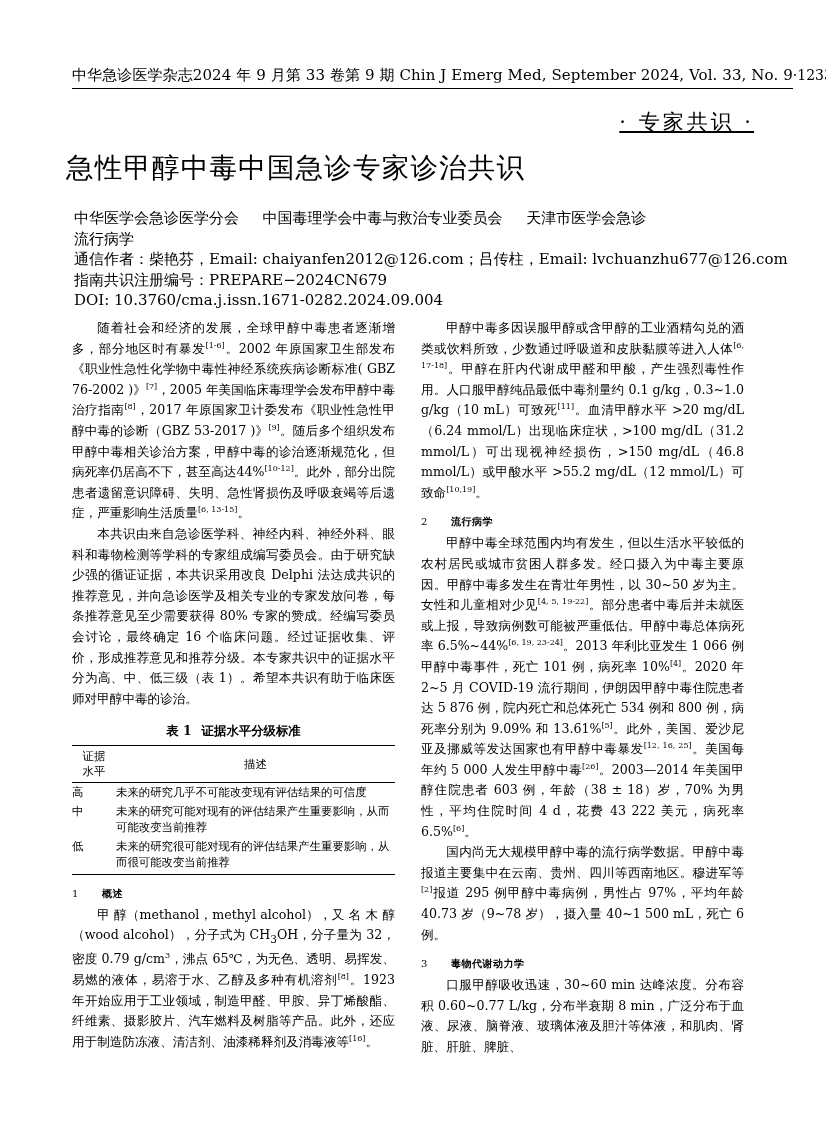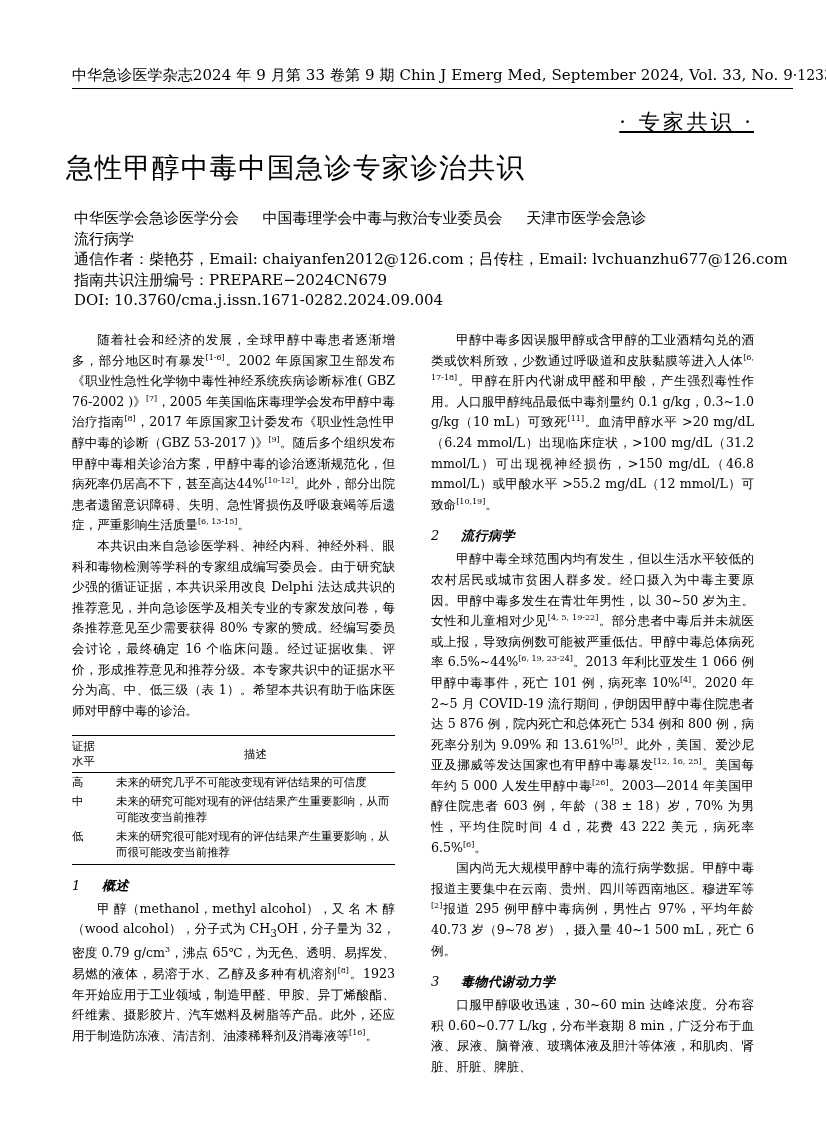--- a/index.html
+++ b/index.html
@@ -78,24 +78,24 @@
   }
   .front-matter .fm-line {
     white-space: nowrap;
   }
   .fm-affil span.gap { display:inline-block; width: 14px; }
 
   
   .columns {
     position: absolute;
     left: 72px;
-    top: 330px;
+    top: 318px;
     width: 684px;
     display: flex;
-    gap: 36px;
+    gap: 26px;
   }
   .col {
     width: 323px;
   }
   p.body {
     margin: 0;
     font-size: 12.6px;
     line-height: 20.6px;
     text-align: justify;
     text-justify: inter-ideograph;
@@ -104,25 +104,24 @@
   }
   sup {
     font-size: 8px;
     vertical-align: super;
     line-height: 0;
   }
 
   
   h2.section {
     margin: 12px 0 4px 0;
-    font-size: 13px;
+    font-size: 10px;
     font-weight: bold;
     letter-spacing: 0.5px;
     font-family: "DejaVu Sans", "Liberation Sans", sans-serif;
-    font-style: italic;
   }
   h2.section .num {
     display: inline-block;
     width: 30px;
     font-weight: normal;
     font-family: "DejaVu Serif", "Liberation Serif", serif;
   }
 
   
   .table-wrap {
@@ -143,21 +142,21 @@
     line-height: 16.5px;
   }
   table.evidence thead th {
     border-top: 1.4px solid #000;
     border-bottom: 0.9px solid #000;
     padding: 3px 0 3px 0;
     font-weight: normal;
     vertical-align: middle;
   }
   table.evidence thead th.th-level {
-    text-align: left;
+    text-align: center;
     width: 44px;
     line-height: 15px;
   }
   table.evidence thead th.th-desc {
     text-align: center;
   }
   table.evidence tbody td {
     padding: 1px 0 1px 0;
     vertical-align: top;
   }
@@ -202,20 +201,21 @@
 
   <div class="columns">
 
     <div class="col">
 
       <p class="body"><span>随着社会和经济的发展，全球甲醇中毒患者逐渐增多，部分地区时有暴发</span><sup>[1-6]</sup><span>。2002 年原国家卫生部发布《职业性急性化学物中毒性神经系统疾病诊断标准( GBZ 76-2002 )》</span><sup>[7]</sup><span>，2005 年美国临床毒理学会发布甲醇中毒治疗指南</span><sup>[8]</sup><span>，2017 年原国家卫计委发布《职业性急性甲醇中毒的诊断（GBZ 53-2017 )》</span><sup>[9]</sup><span>。随后多个组织发布甲醇中毒相关诊治方案，甲醇中毒的诊治逐渐规范化，但病死率仍居高不下，甚至高达44%</span><sup>[10-12]</sup><span>。此外，部分出院患者遗留意识障碍、失明、急性肾损伤及呼吸衰竭等后遗症，严重影响生活质量</span><sup>[6, 13-15]</sup><span>。</span></p>
 
       <p class="body"><span>本共识由来自急诊医学科、神经内科、神经外科、眼科和毒物检测等学科的专家组成编写委员会。由于研究缺少强的循证证据，本共识采用改良 Delphi 法达成共识的推荐意见，并向急诊医学及相关专业的专家发放问卷，每条推荐意见至少需要获得 80% 专家的赞成。经编写委员会讨论，最终确定 16 个临床问题。经过证据收集、评价，形成推荐意见和推荐分级。本专家共识中的证据水平分为高、中、低三级（表 1）。希望本共识有助于临床医师对甲醇中毒的诊治。</span></p>
 
       <div class="table-wrap">
+        <div class="table-caption"><span>表 1</span><span class="cap-gap"></span><span>证据水平分级标准</span></div>
         <table class="evidence">
           <thead>
             <tr>
               <th class="th-level"><span>证据</span><br><span>水平</span></th>
               <th class="th-desc">描述</th>
             </tr>
           </thead>
           <tbody>
             <tr>
               <td class="level">高</td>

